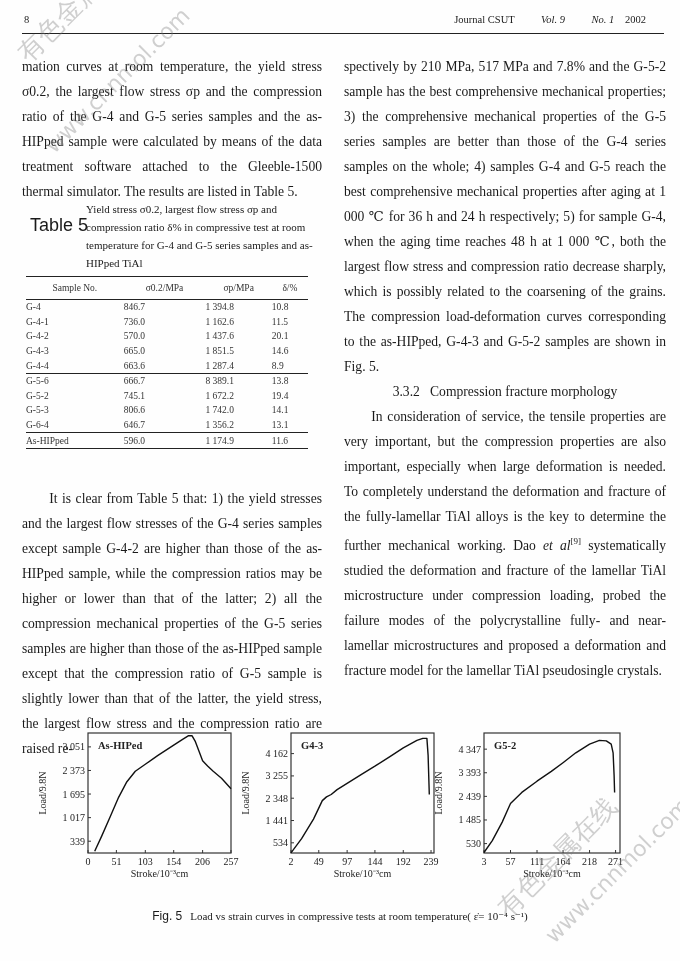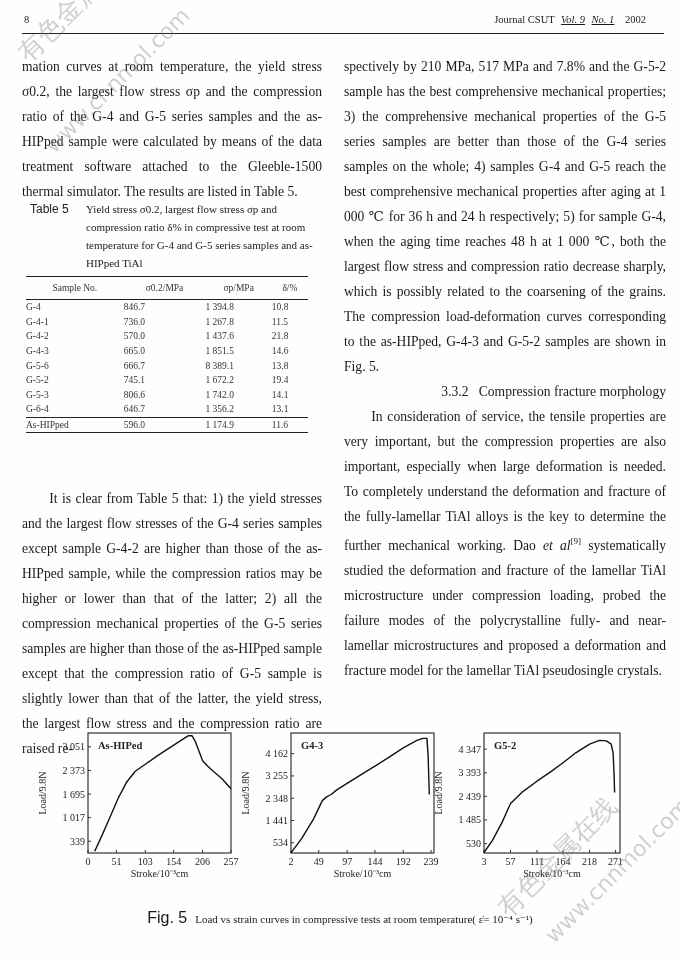--- a/index.html
+++ b/index.html
@@ -2,42 +2,42 @@
 <html><head>
 <meta charset="utf-8">
 <style>
   html, body { margin:0; padding:0; background:#fefefe; }
   body { width:680px; height:961px; position:relative; overflow:hidden;
          font-family:"Liberation Serif", "DejaVu Serif", serif; color:#1a1a1a; }
   .abs { position:absolute; }
   .hdr { top:14px; font-size:10.5px; }
   .hdr-left { left:24px; }
   .hdr-right { right:34px; }
-  .hdr-right i { font-style:italic; margin-left:4px;text-decoration:underline; }
+  .hdr-right i { font-style:italic; margin-left:24px; }
   .hdr-rule { left:22px; top:33px; width:642px; border-top:1.4px solid #222; }
   .col { font-size:13.6px; line-height:25px; text-align:justify; }
   .col p { margin:0; }
   .col p.ind { text-indent:2em; }
   .colL { left:22px; top:54px; width:300px; }
   .colR { left:344px; top:54px; width:322px; }
   .caption-tbl { left:30px; top:200px; width:290px; font-size:11px; line-height:18px; }
-  .caption-tbl .lbl { font-family:"Liberation Sans", sans-serif; font-size:12px; font-weight:normal; position:absolute; left:0; top:0; }
+  .caption-tbl .lbl { font-family:"Liberation Sans", sans-serif; font-size:18px; font-weight:normal; position:absolute; left:0; top:16px; }
   .caption-tbl .txt { margin-left:56px; display:block; }
   table.t5 { position:absolute; left:26px; top:276px; width:282px; border-collapse:collapse;
              font-size:9.5px; color:#333; }
   table.t5 th, table.t5 td { font-weight:normal; padding:0; height:14.6px; }
   table.t5 thead tr { border-top:1.3px solid #222; border-bottom:1px solid #222; }
   table.t5 thead th { height:22px; }
   table.t5 tr.grp-end td { border-bottom:1px solid #222; }
   table.t5 tr.last td { border-bottom:1.3px solid #222; }
   .fig { position:absolute; }
   .fig svg { overflow:visible; }
   .fig text { font-family:"Liberation Serif", serif; fill:#222; }
   .figcap { left:80px; top:909px; width:520px; text-align:center; font-size:11px; }
-  .figcap .lbl { font-family:"Liberation Sans", sans-serif; font-size:16px; margin-right:8px; }
+  .figcap .lbl { font-family:"Liberation Sans", sans-serif; font-size:12px; margin-right:8px; }
   .wm { position:absolute; color:rgba(120,120,120,0.35); font-family:"DejaVu Sans", sans-serif; pointer-events:none; }
 </style>
 </head>
 <body>
 
 <div class="abs hdr hdr-left">8</div>
 <div class="abs hdr hdr-right">
   <span>Journal CSUT</span>
   <i>Vol. 9</i>
   <i>No. 1</i>
@@ -66,34 +66,40 @@
   <tbody id="t5body">
       <tr>
         <td>G-4</td>
         <td>846.7</td>
         <td>1 394.8</td>
         <td>10.8</td>
       </tr>
       <tr>
         <td>G-4-1</td>
         <td>736.0</td>
-        <td>1 267.8</td>
+        <td>1 162.6</td>
         <td>11.5</td>
       </tr>
       <tr>
         <td>G-4-2</td>
         <td>570.0</td>
         <td>1 437.6</td>
-        <td>21.8</td>
+        <td>20.1</td>
       </tr>
       <tr>
         <td>G-4-3</td>
         <td>665.0</td>
         <td>1 851.5</td>
         <td>14.6</td>
+      </tr>
+      <tr class="grp-end">
+        <td>G-4-4</td>
+        <td>663.6</td>
+        <td>1 287.4</td>
+        <td>8.9</td>
       </tr>
       <tr>
         <td>G-5-6</td>
         <td>666.7</td>
         <td>8 389.1</td>
         <td>13.8</td>
       </tr>
       <tr>
         <td>G-5-2</td>
         <td>745.1</td>
@@ -120,21 +126,21 @@
       </tr>
     </tbody>
 </table>
 
 <div class="abs col colL" style="top:486px;">
   <p class="ind">It is clear from Table 5 that: 1) the yield stresses and the largest flow stresses of the G-4 series samples except sample G-4-2 are higher than those of the as-HIPped sample, while the compression ratios may be higher or lower than that of the latter; 2) all the compression mechanical properties of the G-5 series samples are higher than those of the as-HIPped sample except that the compression ratio of G-5 sample is slightly lower than that of the latter, the yield stress, the largest flow stress and the compression ratio are raised re-</p>
 </div>
 
 <div class="abs col colR">
   <p>spectively by 210 MPa, 517 MPa and 7.8% and the G-5-2 sample has the best comprehensive mechanical properties; 3) the comprehensive mechanical properties of the G-5 series samples are better than those of the G-4 series samples on the whole; 4) samples G-4 and G-5 reach the best comprehensive mechanical properties after aging at 1 000 ℃ for 36 h and 24 h respectively; 5) for sample G-4, when the aging time reaches 48 h at 1 000 ℃, both the largest flow stress and compression ratio decrease sharply, which is possibly related to the coarsening of the grains. The compression load-deformation curves corresponding to the as-HIPped, G-4-3 and G-5-2 samples are shown in Fig. 5.</p>
-  <p style="text-align:right; white-space:pre;">3.3.2   Compression fracture morphology</p>
+  <p style="text-align:center; white-space:pre;">3.3.2   Compression fracture morphology</p>
   <p class="ind"><span>In consideration of service, the tensile properties are very important, but the compression properties are also important, especially when large deformation is needed. To completely understand the deformation and fracture of the fully-lamellar TiAl alloys is the key to determine the further mechanical working. Dao </span><i>et al</i><sup style="font-size:9px">[9]</sup><span> systematically studied the deformation and fracture of the lamellar TiAl microstructure under compression loading, probed the failure modes of the polycrystalline fully- and near-lamellar microstructures and proposed a deformation and fracture model for the lamellar TiAl pseudosingle crystals.</span></p>
 </div>
 
 <div class="fig" style="left:0; top:725px; width:680px; height:180px;">
   <svg id="fig5" width="680" height="180">
       <g>
         <rect x="88" y="8" width="143" height="120" fill="none" stroke="#333" stroke-width="1.2"></rect>
         <text x="98" y="24" font-size="10.5" font-weight="bold">As-HIPed</text>
         <line x1="88" y1="128" x2="88" y2="125" stroke="#333"></line>
         <text x="88" y="140" font-size="10" text-anchor="middle">0</text>

